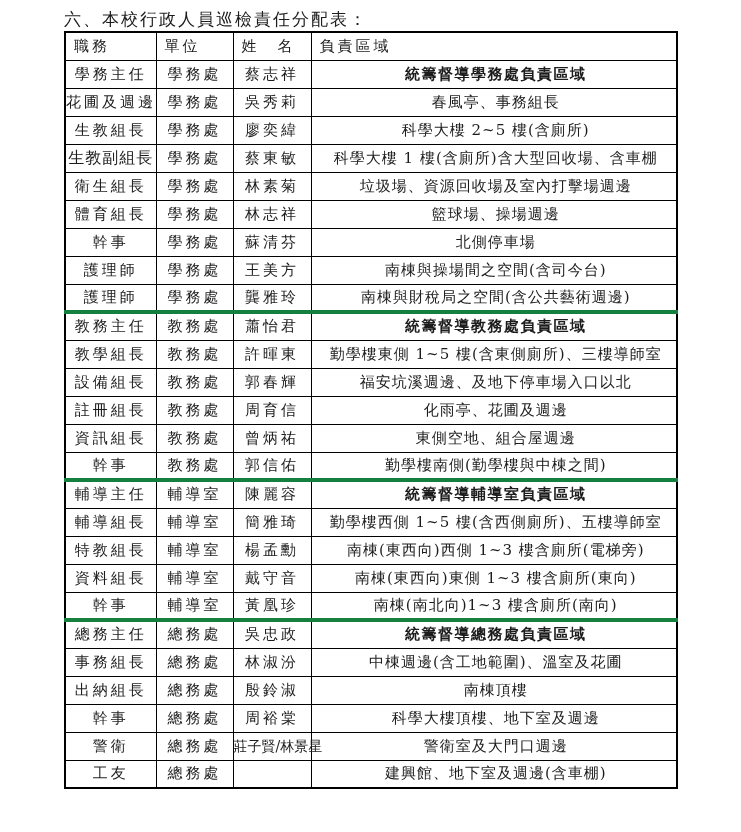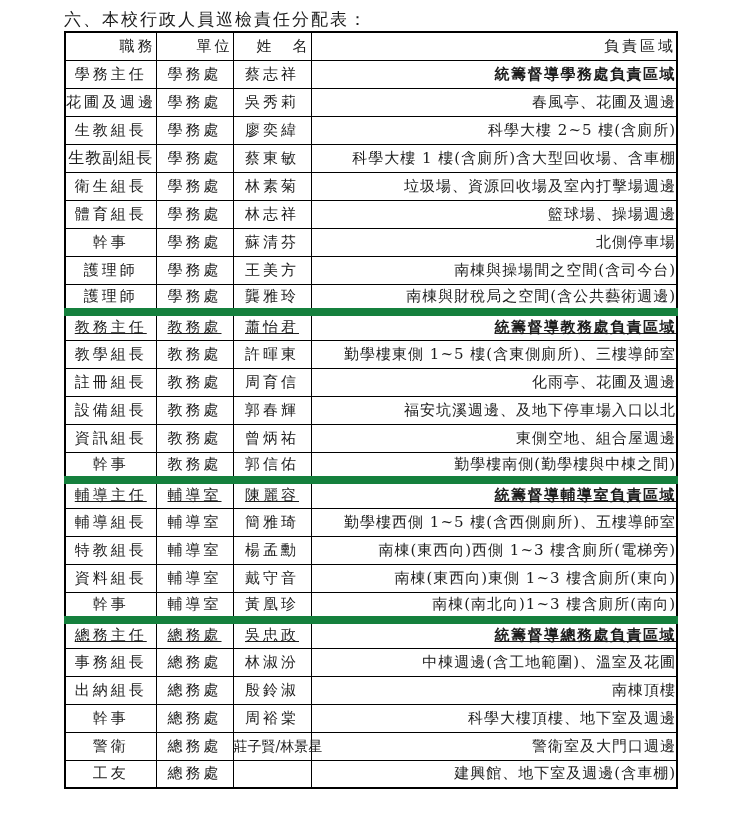--- a/index.html
+++ b/index.html
@@ -33,27 +33,27 @@
   th, td {
     border: 1px solid #000;
     height: 28px;
     font-size: 15px;
     line-height: 1;
     vertical-align: middle;
     white-space: nowrap;
     overflow: visible;
     font-weight: normal;
   }
-  th { text-align: right; letter-spacing: 3px; }
+  th { text-align: left; letter-spacing: 3px; padding-left: 8px; }
   td.c-pos, td.c-unit, td.c-name { text-align: center; letter-spacing: 3px; }
-  td.c-area { text-align: right; padding-left: 4px; letter-spacing: 1px; }
+  td.c-area { text-align: center; padding-left: 4px; letter-spacing: 1px; }
   td.c-area.bold { font-weight: bold; letter-spacing: 1.5px; }
   td.small-pos { font-size: 16px; letter-spacing: 1px; }
   td.small-name { font-size: 14px; letter-spacing: 0; }
-  tr.section > td { border-top: 8px solid #15803d; text-decoration: underline; }
+  tr.section > td { border-top: 4px solid #15803d; }
 </style>
 </head>
 <body>
 
 <div class="page">
   <div class="doc-title">六、本校行政人員巡檢責任分配表：</div>
 
   <table class="assign">
     <colgroup>
         <col class="c1">
@@ -74,21 +74,21 @@
     <td class="c-pos">學務主任</td>
     <td class="c-unit">學務處</td>
     <td class="c-name">蔡志祥</td>
     <td class="c-area bold">統籌督導學務處負責區域</td>
   </tr>
 
   <tr>
     <td class="c-pos">花圃及週邊</td>
     <td class="c-unit">學務處</td>
     <td class="c-name">吳秀莉</td>
-    <td class="c-area">春風亭、花圃及週邊</td>
+    <td class="c-area">春風亭、事務組長</td>
   </tr>
 
   <tr>
     <td class="c-pos">生教組長</td>
     <td class="c-unit">學務處</td>
     <td class="c-name">廖奕緯</td>
     <td class="c-area">科學大樓 2~5 樓(含廁所)</td>
   </tr>
 
   <tr>
@@ -141,31 +141,31 @@
   </tr>
 
   <tr>
     <td class="c-pos">教學組長</td>
     <td class="c-unit">教務處</td>
     <td class="c-name">許暉東</td>
     <td class="c-area">勤學樓東側 1~5 樓(含東側廁所)、三樓導師室</td>
   </tr>
 
   <tr>
+    <td class="c-pos">設備組長</td>
+    <td class="c-unit">教務處</td>
+    <td class="c-name">郭春輝</td>
+    <td class="c-area">福安坑溪週邊、及地下停車場入口以北</td>
+  </tr>
+
+  <tr>
     <td class="c-pos">註冊組長</td>
     <td class="c-unit">教務處</td>
     <td class="c-name">周育信</td>
     <td class="c-area">化雨亭、花圃及週邊</td>
-  </tr>
-
-  <tr>
-    <td class="c-pos">設備組長</td>
-    <td class="c-unit">教務處</td>
-    <td class="c-name">郭春輝</td>
-    <td class="c-area">福安坑溪週邊、及地下停車場入口以北</td>
   </tr>
 
   <tr>
     <td class="c-pos">資訊組長</td>
     <td class="c-unit">教務處</td>
     <td class="c-name">曾炳祐</td>
     <td class="c-area">東側空地、組合屋週邊</td>
   </tr>
 
   <tr>

